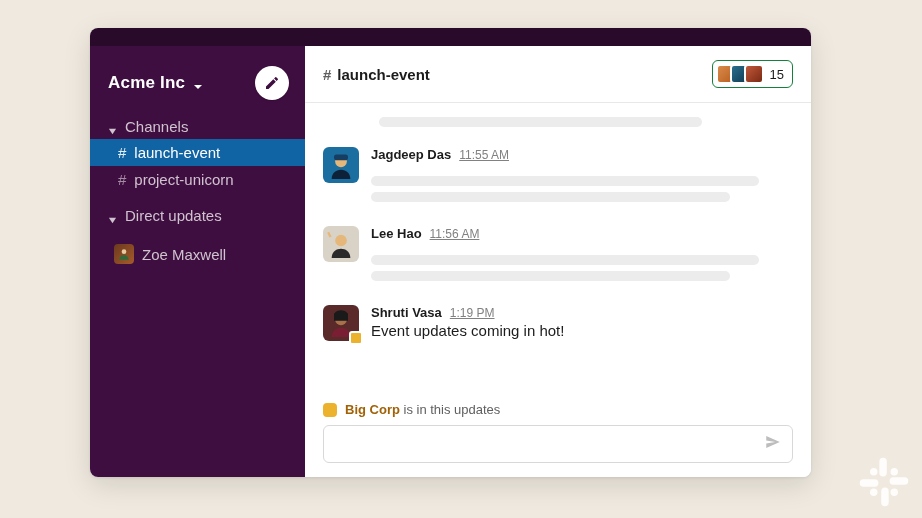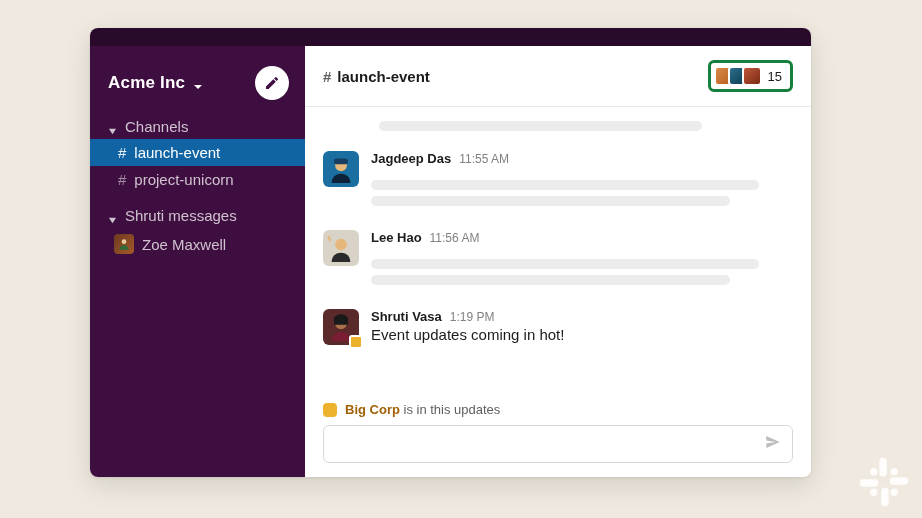--- a/index.html
+++ b/index.html
@@ -74,20 +74,21 @@
   }
   .nav-item .hash { opacity: 0.7; font-weight: 400; }
   .nav-item.active { background: #1164a3; color: #fff; }
   .nav-item.active .hash { opacity: 0.9; }
 
   .dm-item {
     display: flex; align-items: center; gap: 8px;
     padding: 6px 18px 6px 24px;
     font-size: 15px;
     color: #cfc3cf;
+    margin-top: 10px;
   }
   .dm-avatar {
     width: 20px; height: 20px; border-radius: 4px;
     background: linear-gradient(135deg, #6b3a1f, #a55a2a);
     display:flex; align-items:center; justify-content:center;
   }
   .dm-avatar svg { width: 14px; height: 14px; }
 
   
   .main {
@@ -100,21 +101,21 @@
   .channel-header {
     display: flex; align-items: center; justify-content: space-between;
     padding: 14px 18px;
     border-bottom: 1px solid #e8e8e8;
   }
   .channel-title { display: flex; align-items: center; gap: 6px; font-weight: 700; font-size: 15px; color: #1d1c1d; }
   .channel-title .hash { color: #616061; font-weight: 700; }
 
   .members-pill {
     display: flex; align-items: center; gap: 4px;
-    border: 3px solid #15803d;
+    border: 1px solid #15803d;
     border-radius: 6px;
     padding: 3px 8px 3px 3px;
     font-size: 13px;
     color: #1d1c1d;
   }
   .members-pill .count { font-weight: 400; margin-left: 2px; }
   .mini-avatars { display: flex; }
   .mini-av {
     width: 20px; height: 20px; border-radius: 4px;
     border: 2px solid #fff;
@@ -149,21 +150,21 @@
 
   .av-badge {
     position: absolute; right: -4px; bottom: -4px;
     width: 14px; height: 14px; border-radius: 3px;
     background: #ecb22e; border: 2px solid #fff;
   }
 
   .msg-body { flex: 1 1 auto; min-width: 0; }
   .msg-head { display: flex; align-items: baseline; gap: 8px; }
   .msg-name { font-weight: 700; font-size: 13px; color: #1d1c1d; }
-  .msg-time { font-size: 12px; color: #818181; }
+  .msg-time { font-size: 12px; color: #818181; text-decoration: underline; }
   .msg-text { font-size: 15px; color: #1d1c1d; margin-top: 2px; }
 
   .context-note {
     display: flex; align-items: center; gap: 8px;
     padding: 8px 18px 4px 18px;
     font-size: 13px;
     color: #616061;
   }
   .context-note .square {
     width: 14px; height: 14px; border-radius: 4px; background: #ecb22e; flex: 0 0 auto;
@@ -230,21 +231,21 @@
         <span class="hash">#</span>
         <span>project-unicorn</span>
       </div>
 
       <div style="height:10px"></div>
 
       <div class="section-header">
         <span class="triangle"><svg viewBox="0 0 10 10">
               <path d="M1 2 L9 2 L5 8 Z"></path>
             </svg></span>
-        <span>Shruti messages</span>
+        <span>Direct updates</span>
       </div>
 
       <div class="dm-item">
         <span class="dm-avatar">
           <svg viewBox="0 0 24 24">
               <circle cx="12" cy="8" r="4" fill="#e8c9a0"></circle>
               <path d="M4 22c0-4.4 3.6-8 8-8s8 3.6 8 8" fill="#2f6b3a"></path>
             </svg>
         </span>
         <span>Zoe Maxwell</span>

